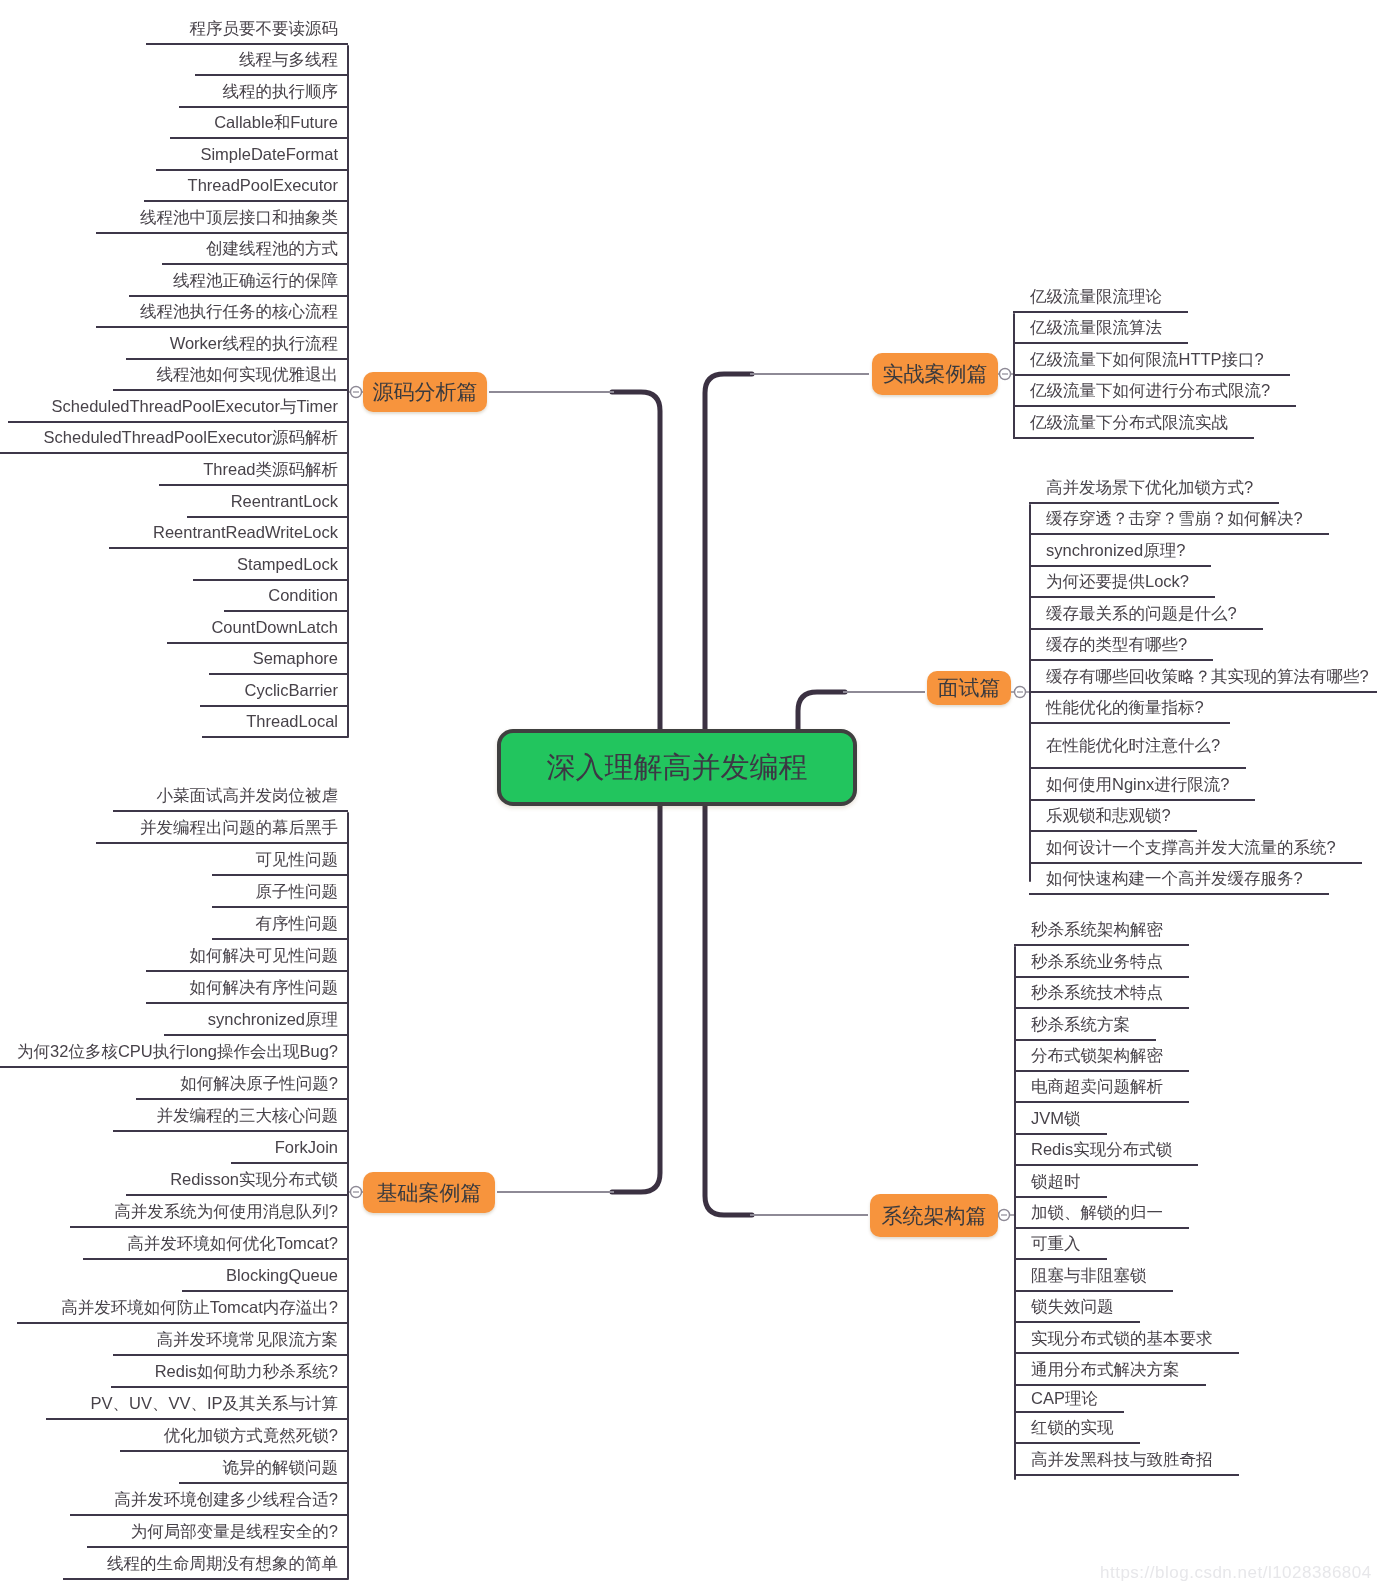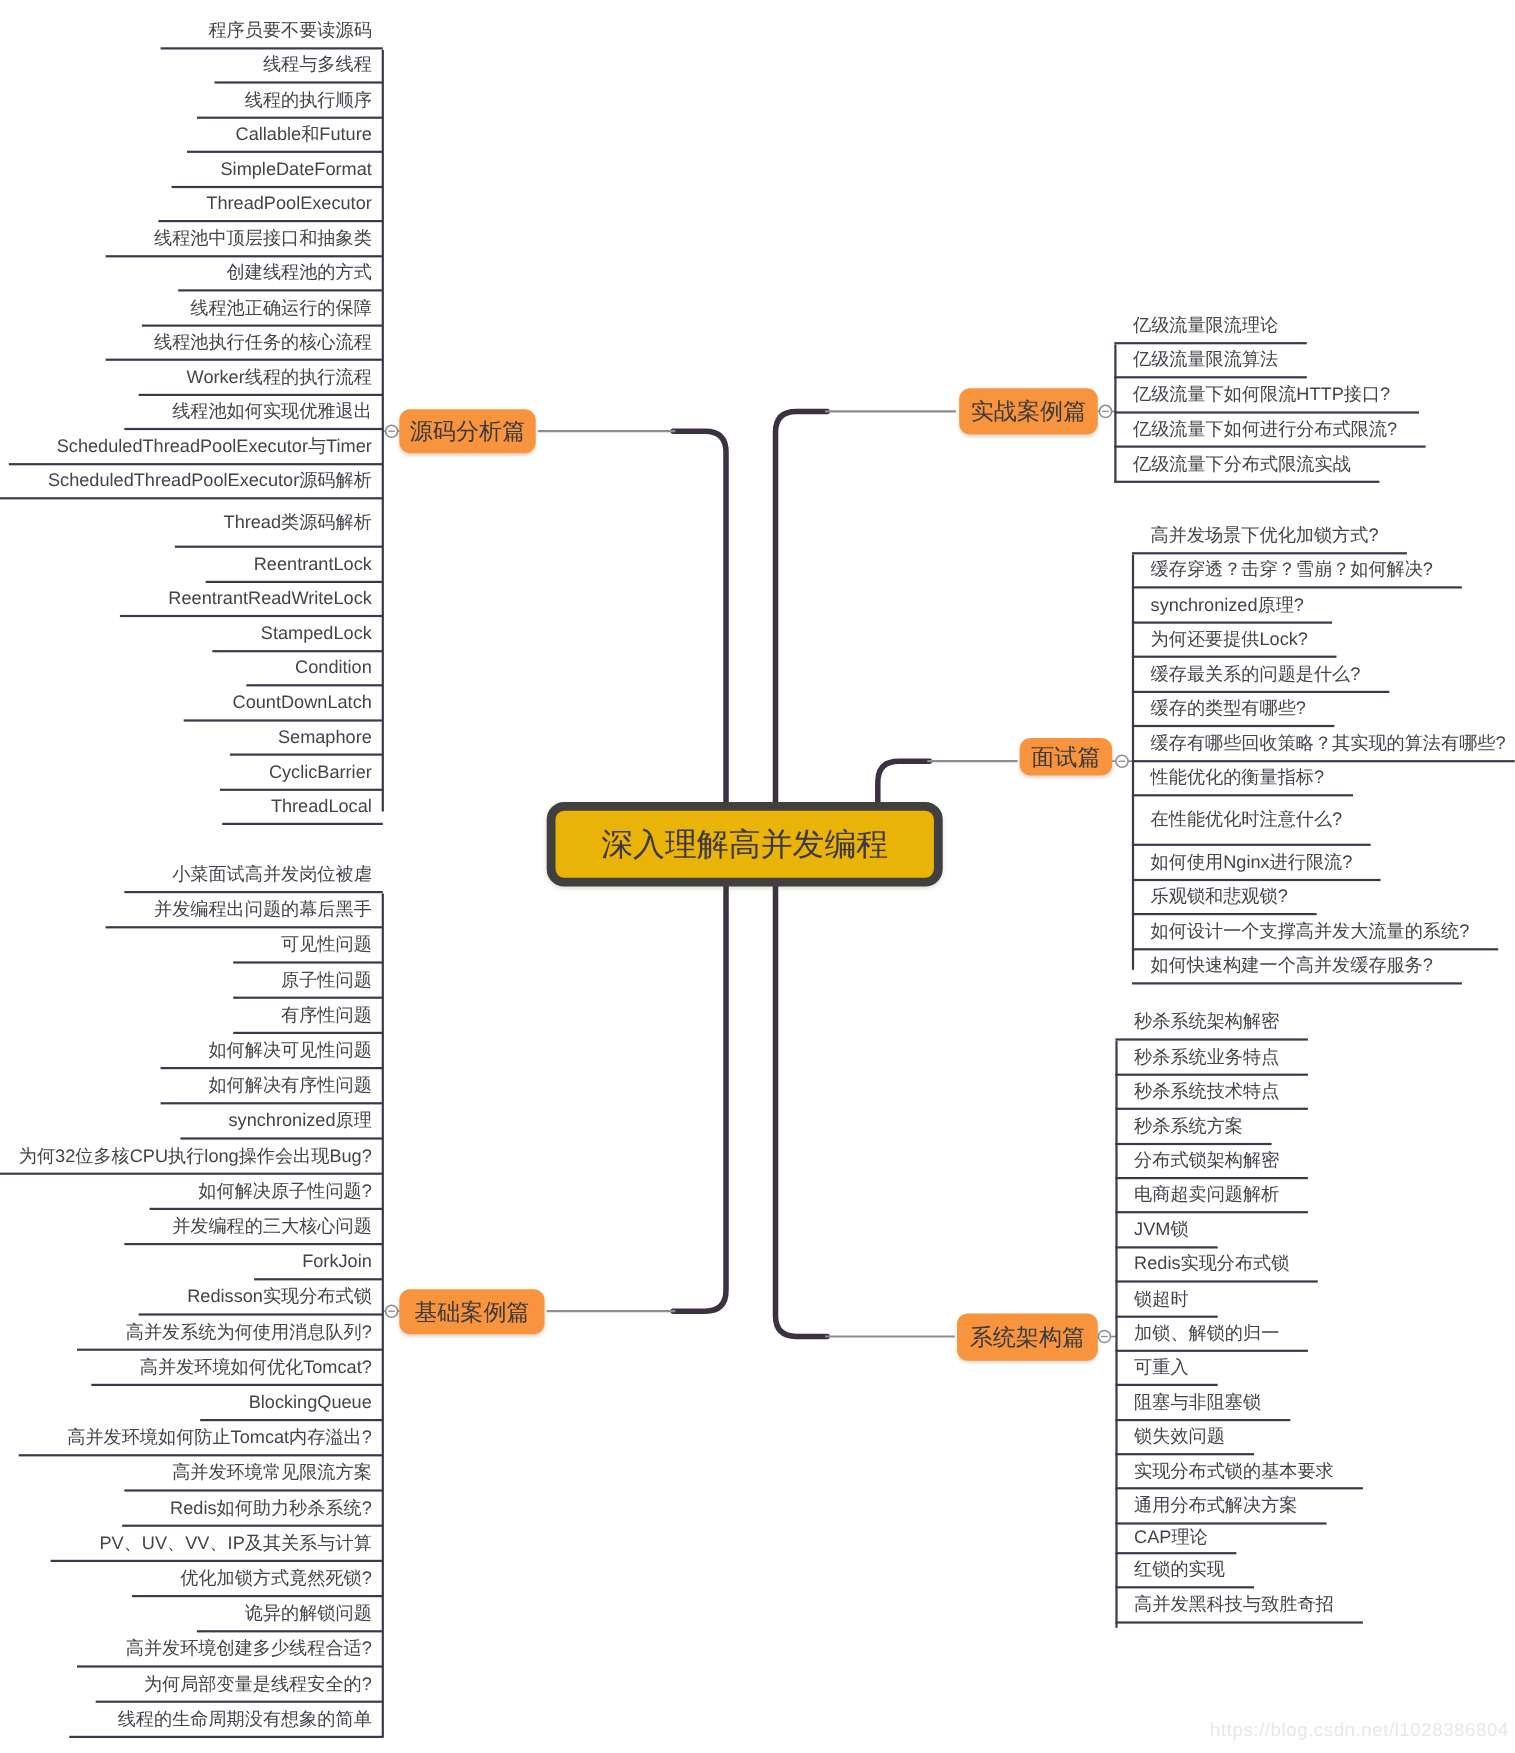--- a/index.html
+++ b/index.html
@@ -3,21 +3,21 @@
 <meta charset="utf-8">
 <style>
   html,body{margin:0;padding:0;background:#ffffff;}
   body{width:1377px;height:1594px;overflow:hidden;
        font-family:"Liberation Sans","DejaVu Sans",sans-serif;}
   #canvas{position:relative;width:1377px;height:1594px;background:#fff;}
   #wires{position:absolute;left:0;top:0;width:1377px;height:1594px;}
 
   
   .central{position:absolute;left:497px;top:729px;width:360px;height:77px;
-    background:#eab308;border:8px solid #404040;border-radius:16px;
+    background:#22c55e;border:4px solid #404040;border-radius:16px;
     display:flex;align-items:center;justify-content:center;
     font-size:29px;color:#3C3744;box-sizing:border-box;
     box-shadow:0 2px 4px rgba(120,90,40,.18);z-index:3;}
 
   
   .bnode{position:absolute;background:#F7943D;border-radius:10px;
     display:flex;align-items:center;justify-content:center;
     color:#3A3A3E;font-size:21px;box-sizing:border-box;
     box-shadow:0 2px 3px rgba(120,90,40,.22);z-index:3;white-space:nowrap;}
 
@@ -100,21 +100,21 @@
       <div class="item" style="height: 31.5px;">SimpleDateFormat</div>
       <div class="item" style="height: 31.5px;">ThreadPoolExecutor</div>
       <div class="item" style="height: 31.5px;">线程池中顶层接口和抽象类</div>
       <div class="item" style="height: 31.5px;">创建线程池的方式</div>
       <div class="item" style="height: 31.5px;">线程池正确运行的保障</div>
       <div class="item" style="height: 31.5px;">线程池执行任务的核心流程</div>
       <div class="item" style="height: 31.5px;">Worker线程的执行流程</div>
       <div class="item" style="height: 31.5px;">线程池如何实现优雅退出</div>
       <div class="item" style="height: 31.5px;">ScheduledThreadPoolExecutor与Timer</div>
       <div class="item" style="height: 31.5px;">ScheduledThreadPoolExecutor源码解析</div>
-      <div class="item" style="height: 44px;">Thread类源码解析</div>
+      <div class="item" style="height: 32px;">Thread类源码解析</div>
       <div class="item" style="height: 31.5px;">ReentrantLock</div>
       <div class="item" style="height: 31.5px;">ReentrantReadWriteLock</div>
       <div class="item" style="height: 31.5px;">StampedLock</div>
       <div class="item" style="height: 31.5px;">Condition</div>
       <div class="item" style="height: 31.5px;">CountDownLatch</div>
       <div class="item" style="height: 31.5px;">Semaphore</div>
       <div class="item" style="height: 31.5px;">CyclicBarrier</div>
       <div class="item" style="height: 31.5px;">ThreadLocal</div>
       <div class="vline" style="top: 31.5px; height: 693px;"></div>
     </div>

